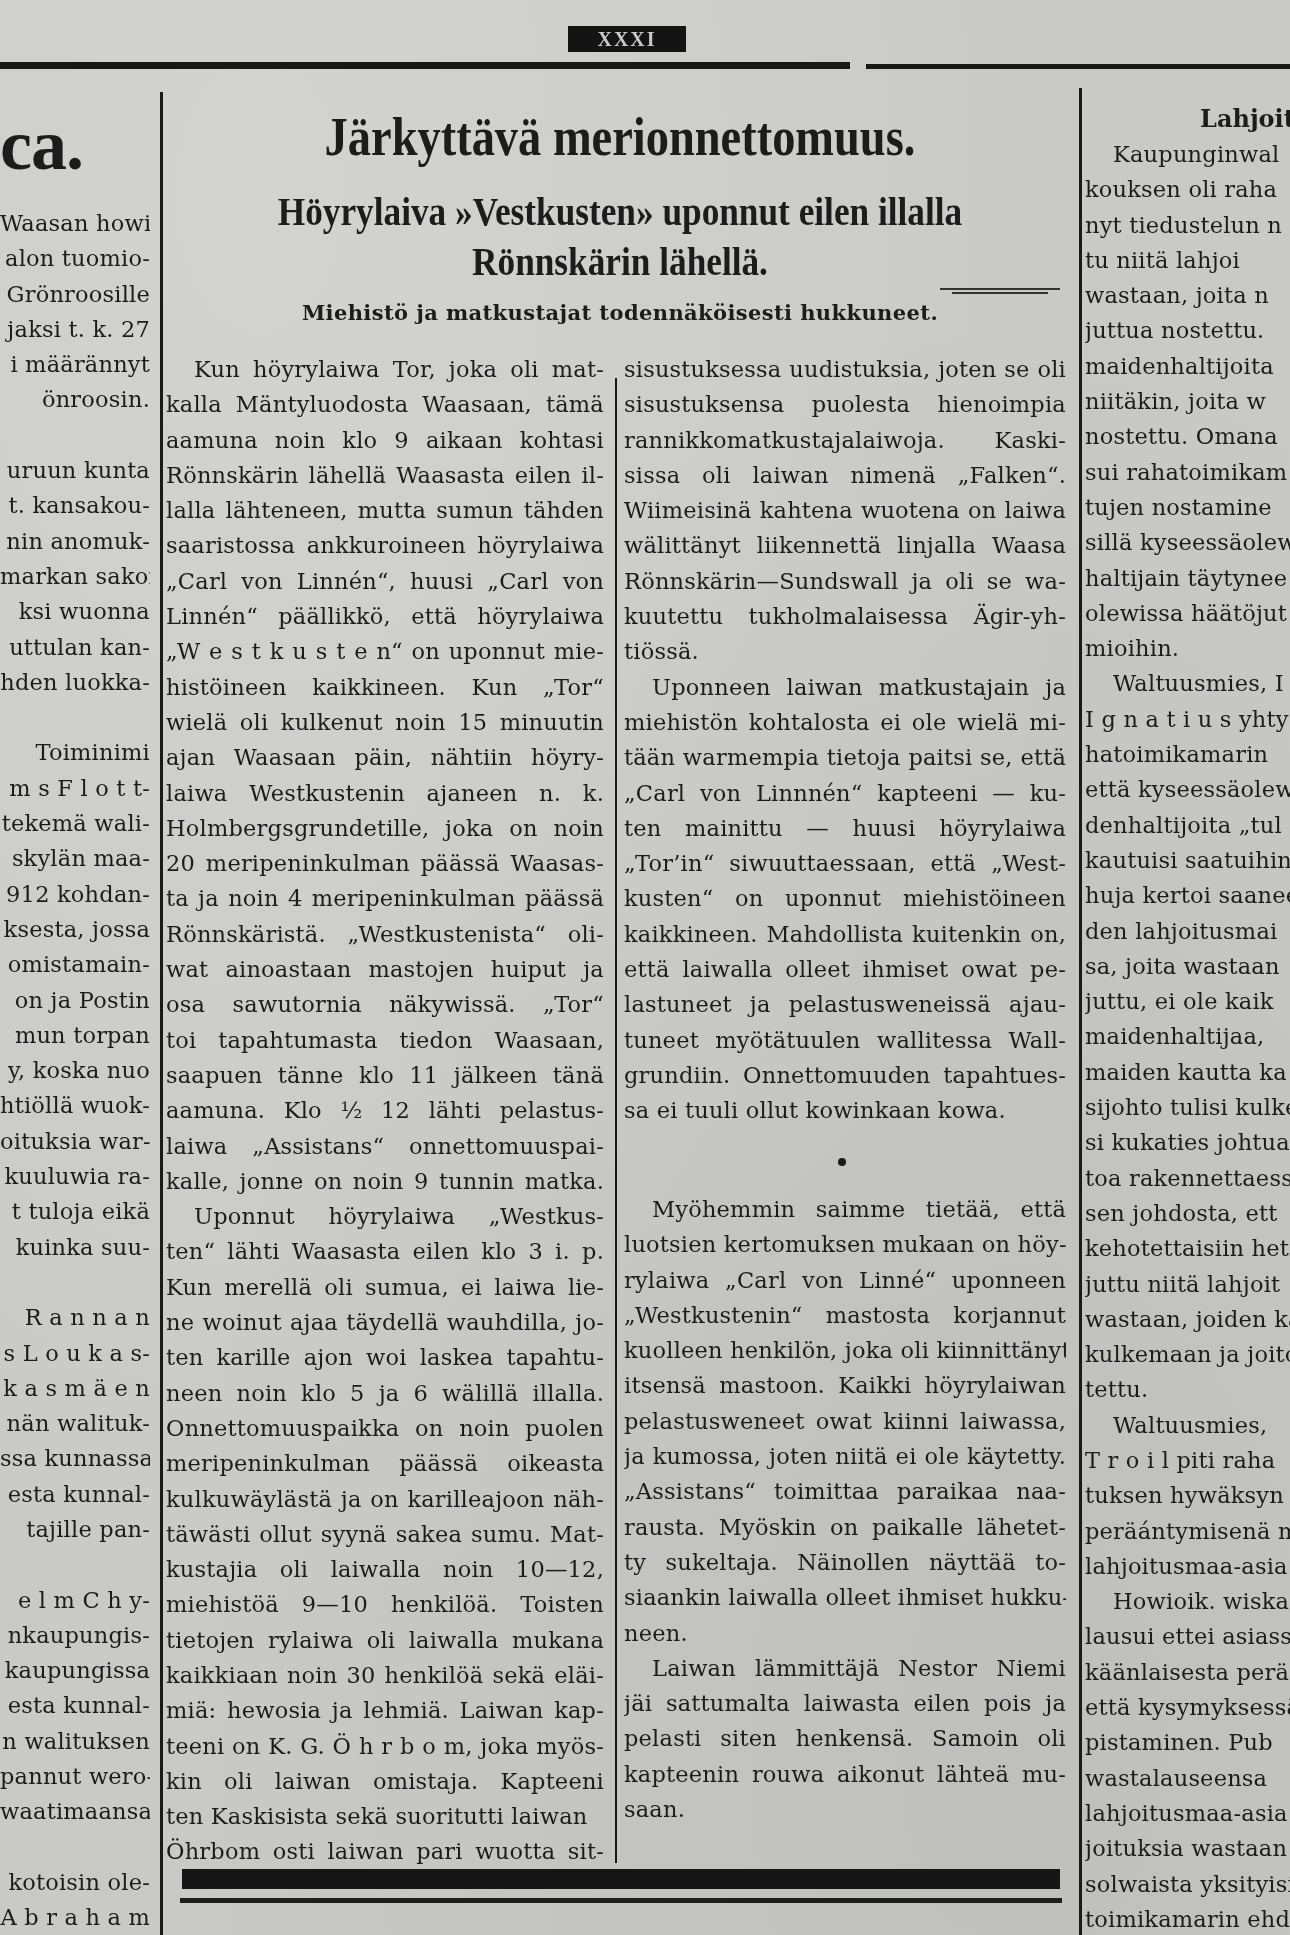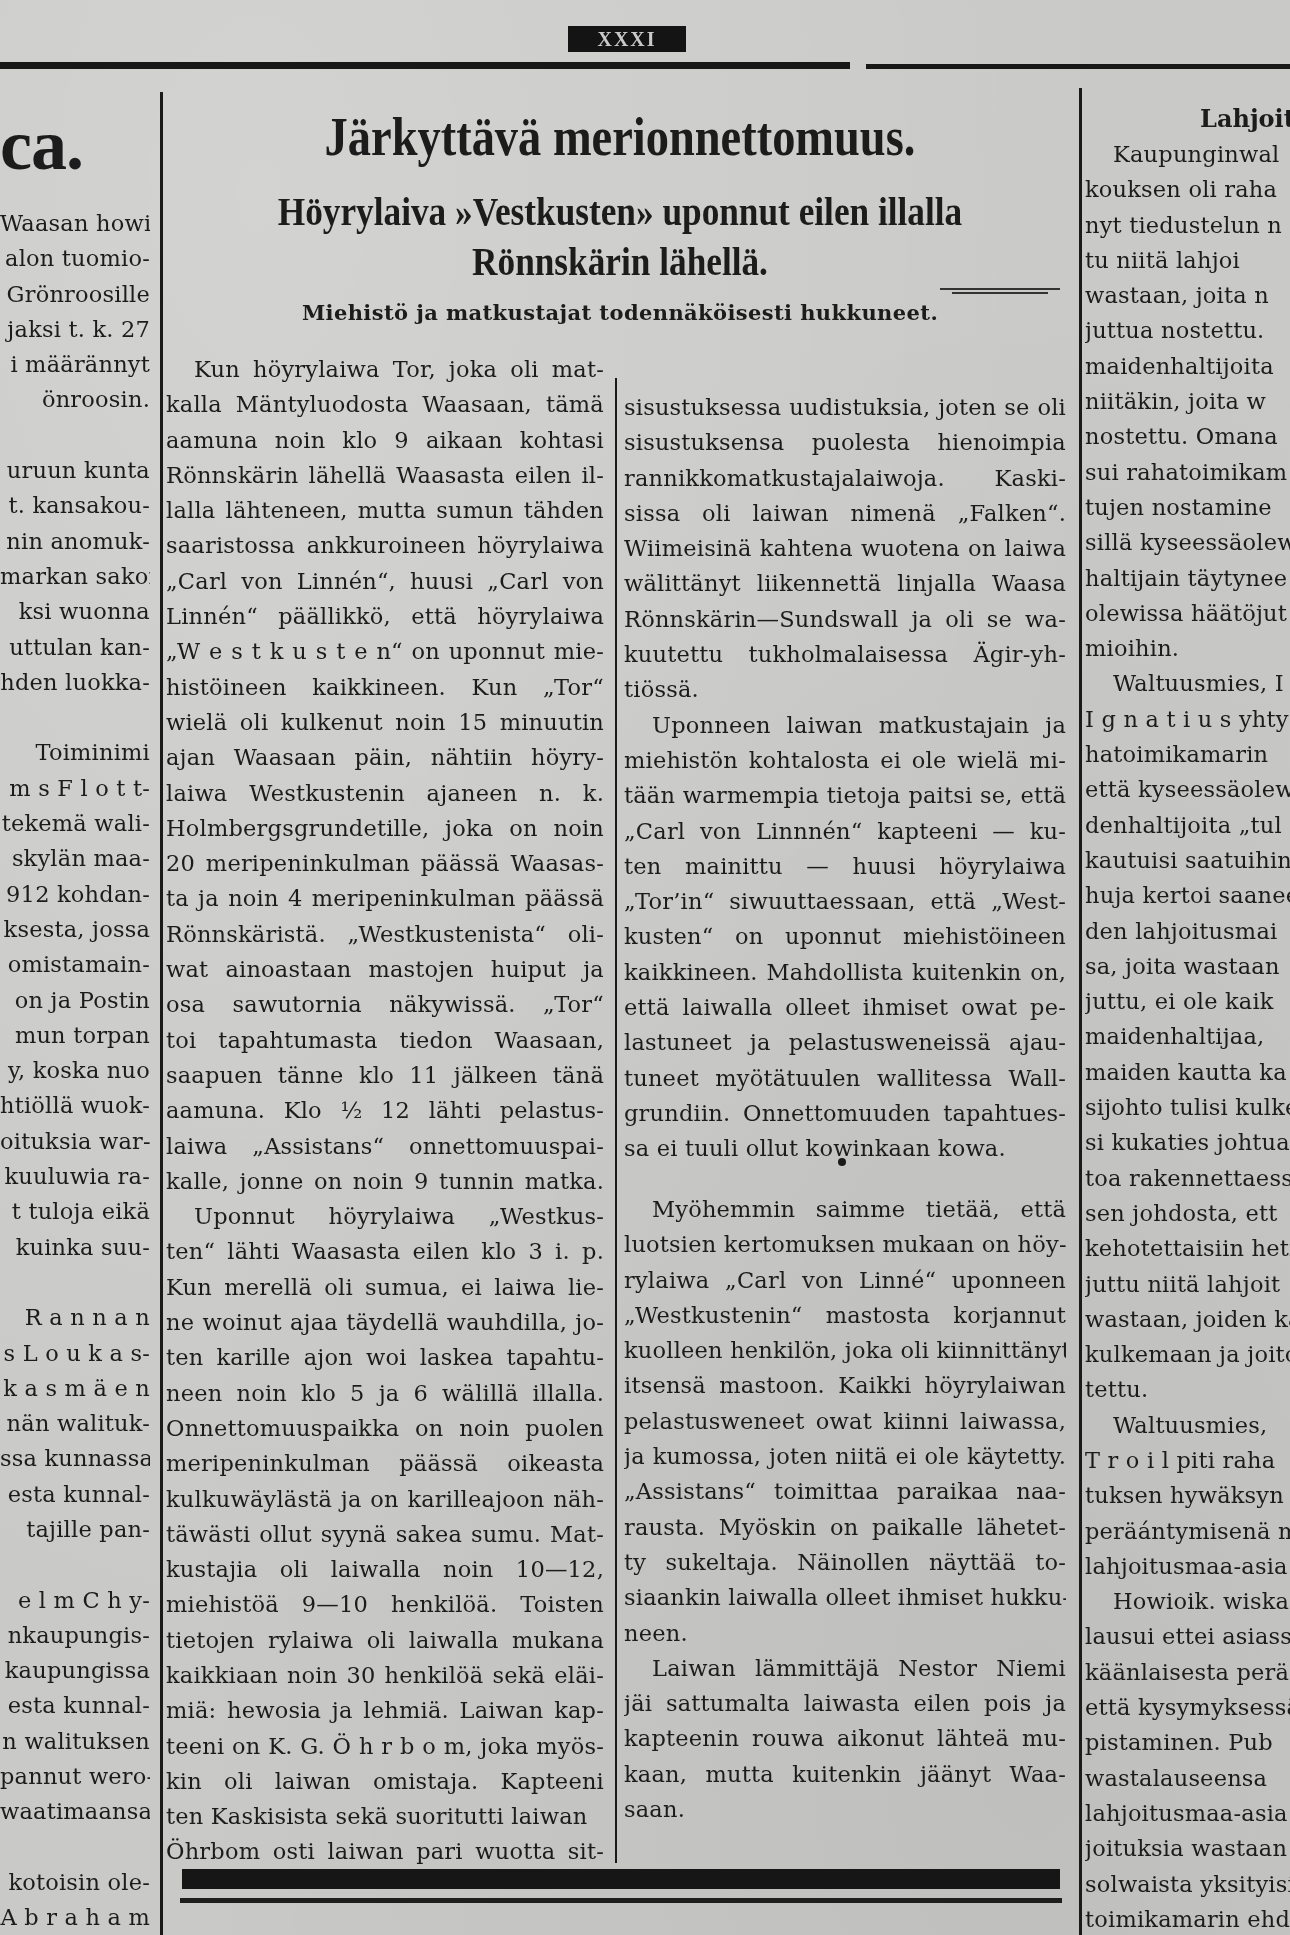--- a/index.html
+++ b/index.html
@@ -177,21 +177,21 @@
     <div class="ln ">miehistöä 9—10 henkilöä. Toisten</div>
     <div class="ln ">tietojen rylaiwa oli laiwalla mukana</div>
     <div class="ln ">kaikkiaan noin 30 henkilöä sekä eläi-</div>
     <div class="ln ">miä: hewosia ja lehmiä. Laiwan kap-</div>
     <div class="ln ">teeni on K. G. Ö h r b o m, joka myös-</div>
     <div class="ln ">kin oli laiwan omistaja. Kapteeni</div>
     <div class="ln  last">ten Kaskisista sekä suoritutti laiwan</div>
     <div class="ln ">Öhrbom osti laiwan pari wuotta sit-</div>
   </div>
 
-<div class="col" id="col2a" style="left:624px; top:352px; width:442px;margin-top:38px;">
+<div class="col" id="col2a" style="left:624px; top:352px; width:442px;">
     <div class="ln ">sisustuksessa uudistuksia, joten se oli</div>
     <div class="ln ">sisustuksensa puolesta hienoimpia</div>
     <div class="ln ">rannikkomatkustajalaiwoja. Kaski-</div>
     <div class="ln ">sissa oli laiwan nimenä „Falken“.</div>
     <div class="ln ">Wiimeisinä kahtena wuotena on laiwa</div>
     <div class="ln ">wälittänyt liikennettä linjalla Waasa</div>
     <div class="ln ">Rönnskärin—Sundswall ja oli se wa-</div>
     <div class="ln ">kuutettu tukholmalaisessa Ägir-yh-</div>
     <div class="ln last">tiössä.</div>
     <div class="ln indent">Uponneen laiwan matkustajain ja</div>
@@ -220,22 +220,22 @@
     <div class="ln ">itsensä mastoon. Kaikki höyrylaiwan</div>
     <div class="ln ">pelastusweneet owat kiinni laiwassa,</div>
     <div class="ln ">ja kumossa, joten niitä ei ole käytetty.</div>
     <div class="ln ">„Assistans“ toimittaa paraikaa naa-</div>
     <div class="ln ">rausta. Myöskin on paikalle lähetet-</div>
     <div class="ln ">ty sukeltaja. Näinollen näyttää to-</div>
     <div class="ln ">siaankin laiwalla olleet ihmiset hukku-</div>
     <div class="ln last">neen.</div>
     <div class="ln indent">Laiwan lämmittäjä Nestor Niemi</div>
     <div class="ln ">jäi sattumalta laiwasta eilen pois ja</div>
+    <div class="ln ">pelasti siten henkensä. Samoin oli</div>
     <div class="ln ">kapteenin rouwa aikonut lähteä mu-</div>
-    <div class="ln ">kaan, mutta kuitenkin jäänyt Waa-</div>
     <div class="ln last last">saan.</div>
   </div>
 
 <div class="bottom-bar"></div>
 <div class="bottom-rule"></div>
 
 <div class="right-head">Lahjoitu</div>
 <div class="col" id="right-col" style="left:1085px; top:137px; width:220px;">
     <div class="ln indent" style="text-align-last: left; text-align: left;">Kaupunginwal</div>
     <div class="ln " style="text-align-last: left; text-align: left;">kouksen oli raha</div>

